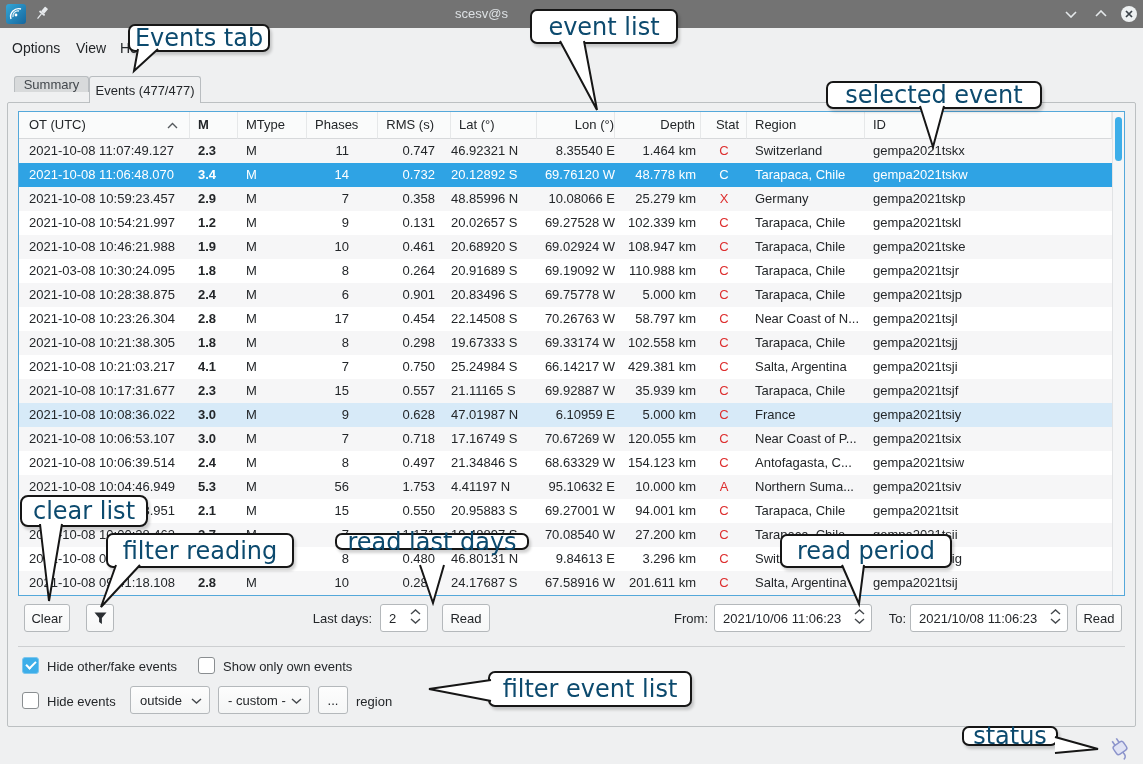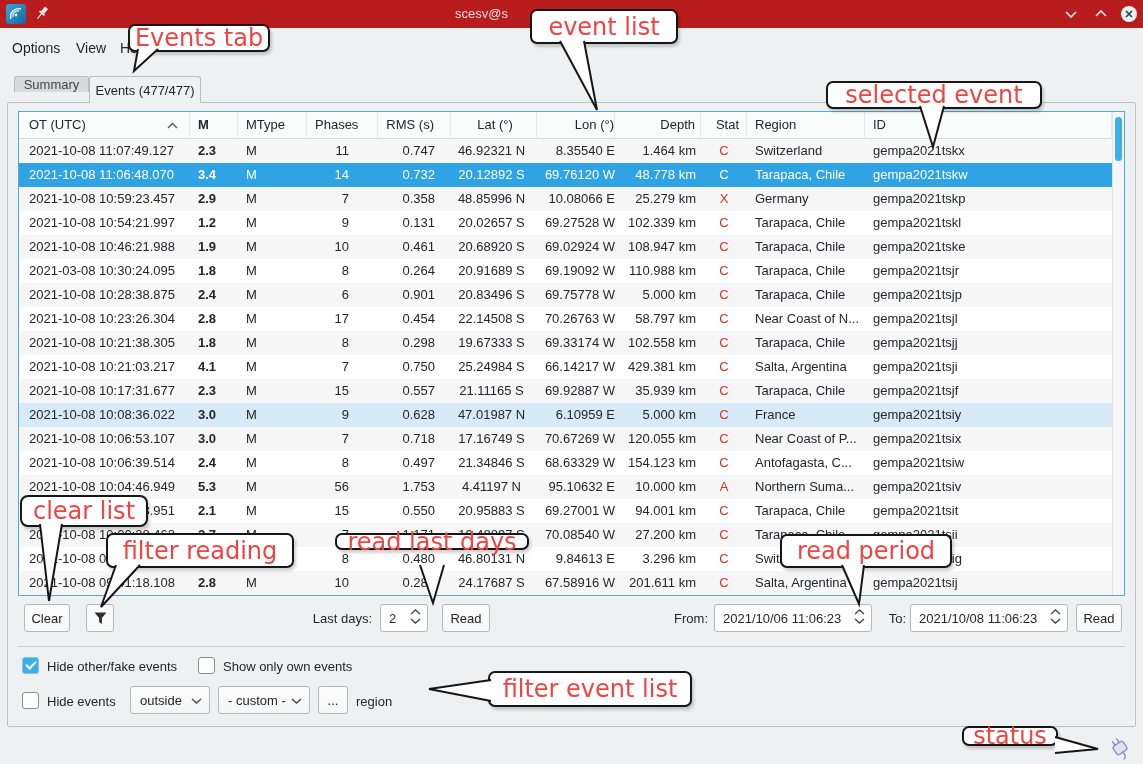--- a/index.html
+++ b/index.html
@@ -37,21 +37,21 @@
         white-space:nowrap; overflow:hidden; padding-left:8px; }
   .th.c0 { padding-left:10px; }
   .sortglyph { position:absolute; left:148px; top:10px; }
   .tr { height:24px; line-height:24px; }
   .tr.alt { background:#f6f6f7; }
   .tr.highlight { background:var(--hl,#d7eaf8); }
   .tr.selected { background:var(--sel,#2fa3e4); color:#fff; }
   .td { white-space:nowrap; overflow:hidden; }
   .c0 { padding-left:10px; } .c1 { padding-left:8px; font-weight:bold; } .c2 { padding-left:8px; }
   .c3 { text-align:right; padding-right:29px; } .c4 { text-align:right; padding-right:16px; }
-  .c5 { text-align:center; padding-right:5px; }  .c6 { text-align:right; }
+  .c5 { text-align:left; padding-right:5px; }  .c6 { text-align:right; }
   .c7 { text-align:right; padding-right:5px; }  .c8 { text-align:center; }
   .c9 { padding-left:8px; } .c10 { padding-left:8px; }
   .td.c8 { color:var(--stat,#dd2e2e); }
   .tr.selected .td.c8 { color:#fff; }
   .vscroll { position:absolute; right:0; top:0; width:12px; height:483px; background:#f5f6f7; border-left:1px solid #e1e3e5; }
   .vthumb { position:absolute; left:2px; top:5px; width:7px; height:44px; border-radius:4px; background:var(--accent,#3daee9); }
 
   
   .btn { position:absolute; height:28px; background:linear-gradient(#fdfdfd,#f6f7f7); border:1px solid #b4b8bb;
          border-radius:3px; font-size:13px; color:#232629; display:flex; align-items:center; justify-content:center; z-index:2; }
@@ -66,31 +66,31 @@
          border-left:2px solid #fff; border-bottom:2px solid #fff; transform:rotate(-45deg); }
   .sel { position:absolute; height:28px; background:linear-gradient(#fdfdfd,#f4f5f5); border:1px solid #b4b8bb;
          border-radius:3px; display:flex; align-items:center; padding-left:9px; font-size:13px; z-index:2; }
   .sel .chev { position:absolute; right:7px; top:11px; }
 
   
   .statusicon { position:absolute; left:1104px; top:734px; width:32px; height:28px; z-index:2; }
 
   
   .callout { position:absolute; background:#fff; border:2px solid #161616; border-radius:7px;
-             font-family:"DejaVu Sans",sans-serif; font-size:24px; color:#ef4444; display:flex; align-items:center;
+             font-family:"DejaVu Sans",sans-serif; font-size:24px; color:#0c4a6e; display:flex; align-items:center;
              justify-content:center; z-index:40; box-shadow:2px 3px 3px rgba(0,0,0,.18); white-space:nowrap; }
   #pointer-overlay { position:absolute; left:0; top:0; width:1143px; height:764px; z-index:50; pointer-events:none; }
   #pointer-overlay path { fill:#fff; stroke:#161616; stroke-width:2; }
 </style>
 </head>
 <body>
 
 <div id="app">
 
-  <div class="titlebar" style="background: #b91c1c; text-decoration: underline;">
+  <div class="titlebar" style="background: #737373; text-decoration: underline;">
     <svg class="appicon" viewBox="0 0 20 20">
       <defs>
           <linearGradient id="lg" x1="0" y1="0" x2="1" y2="1">
         <stop offset="0" stop-color="#35a6d6"></stop>
             <stop offset="1" stop-color="#15679f"></stop>
           </linearGradient>
         </defs>
       <rect x="0" y="0" width="20" height="20" rx="3" fill="url(#lg)"></rect>
       <path d="M5 15 A8 8 0 0 1 15 5" stroke="#fff" stroke-width="1.4" fill="none"></path>
       <path d="M7 13 A5 5 0 0 1 13 7" stroke="#e8f4fa" stroke-width="1.3" fill="none"></path>

